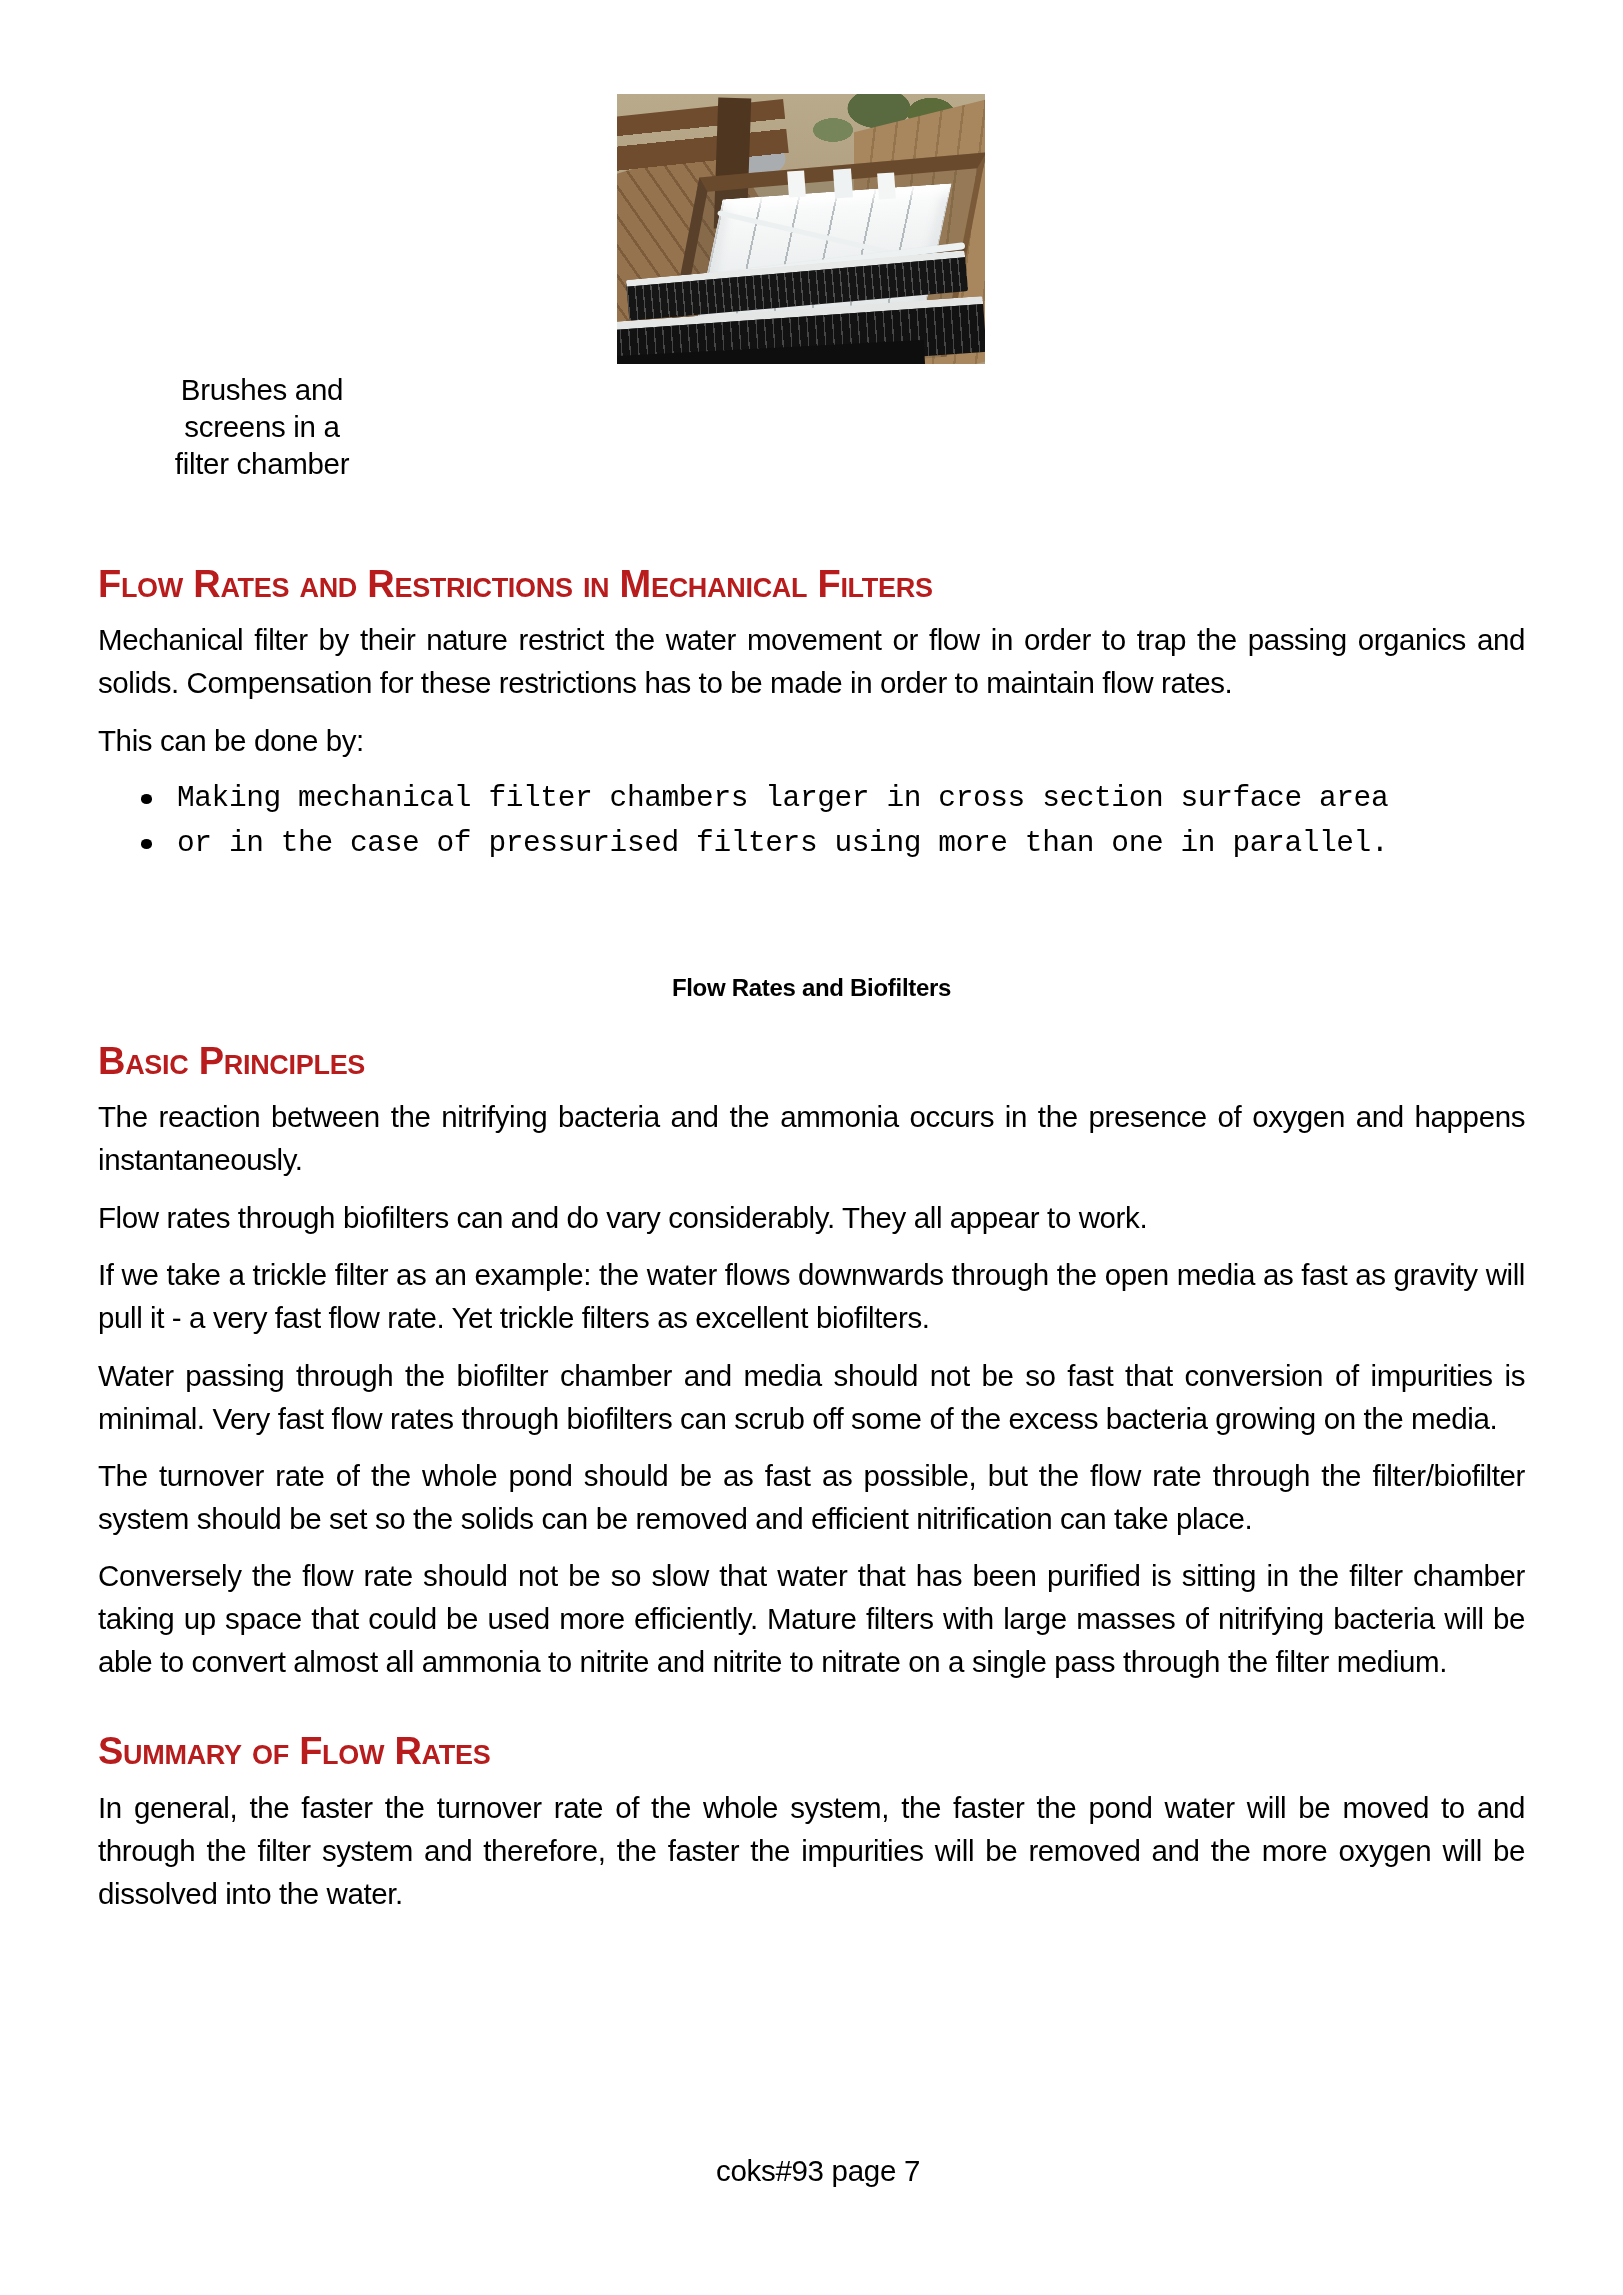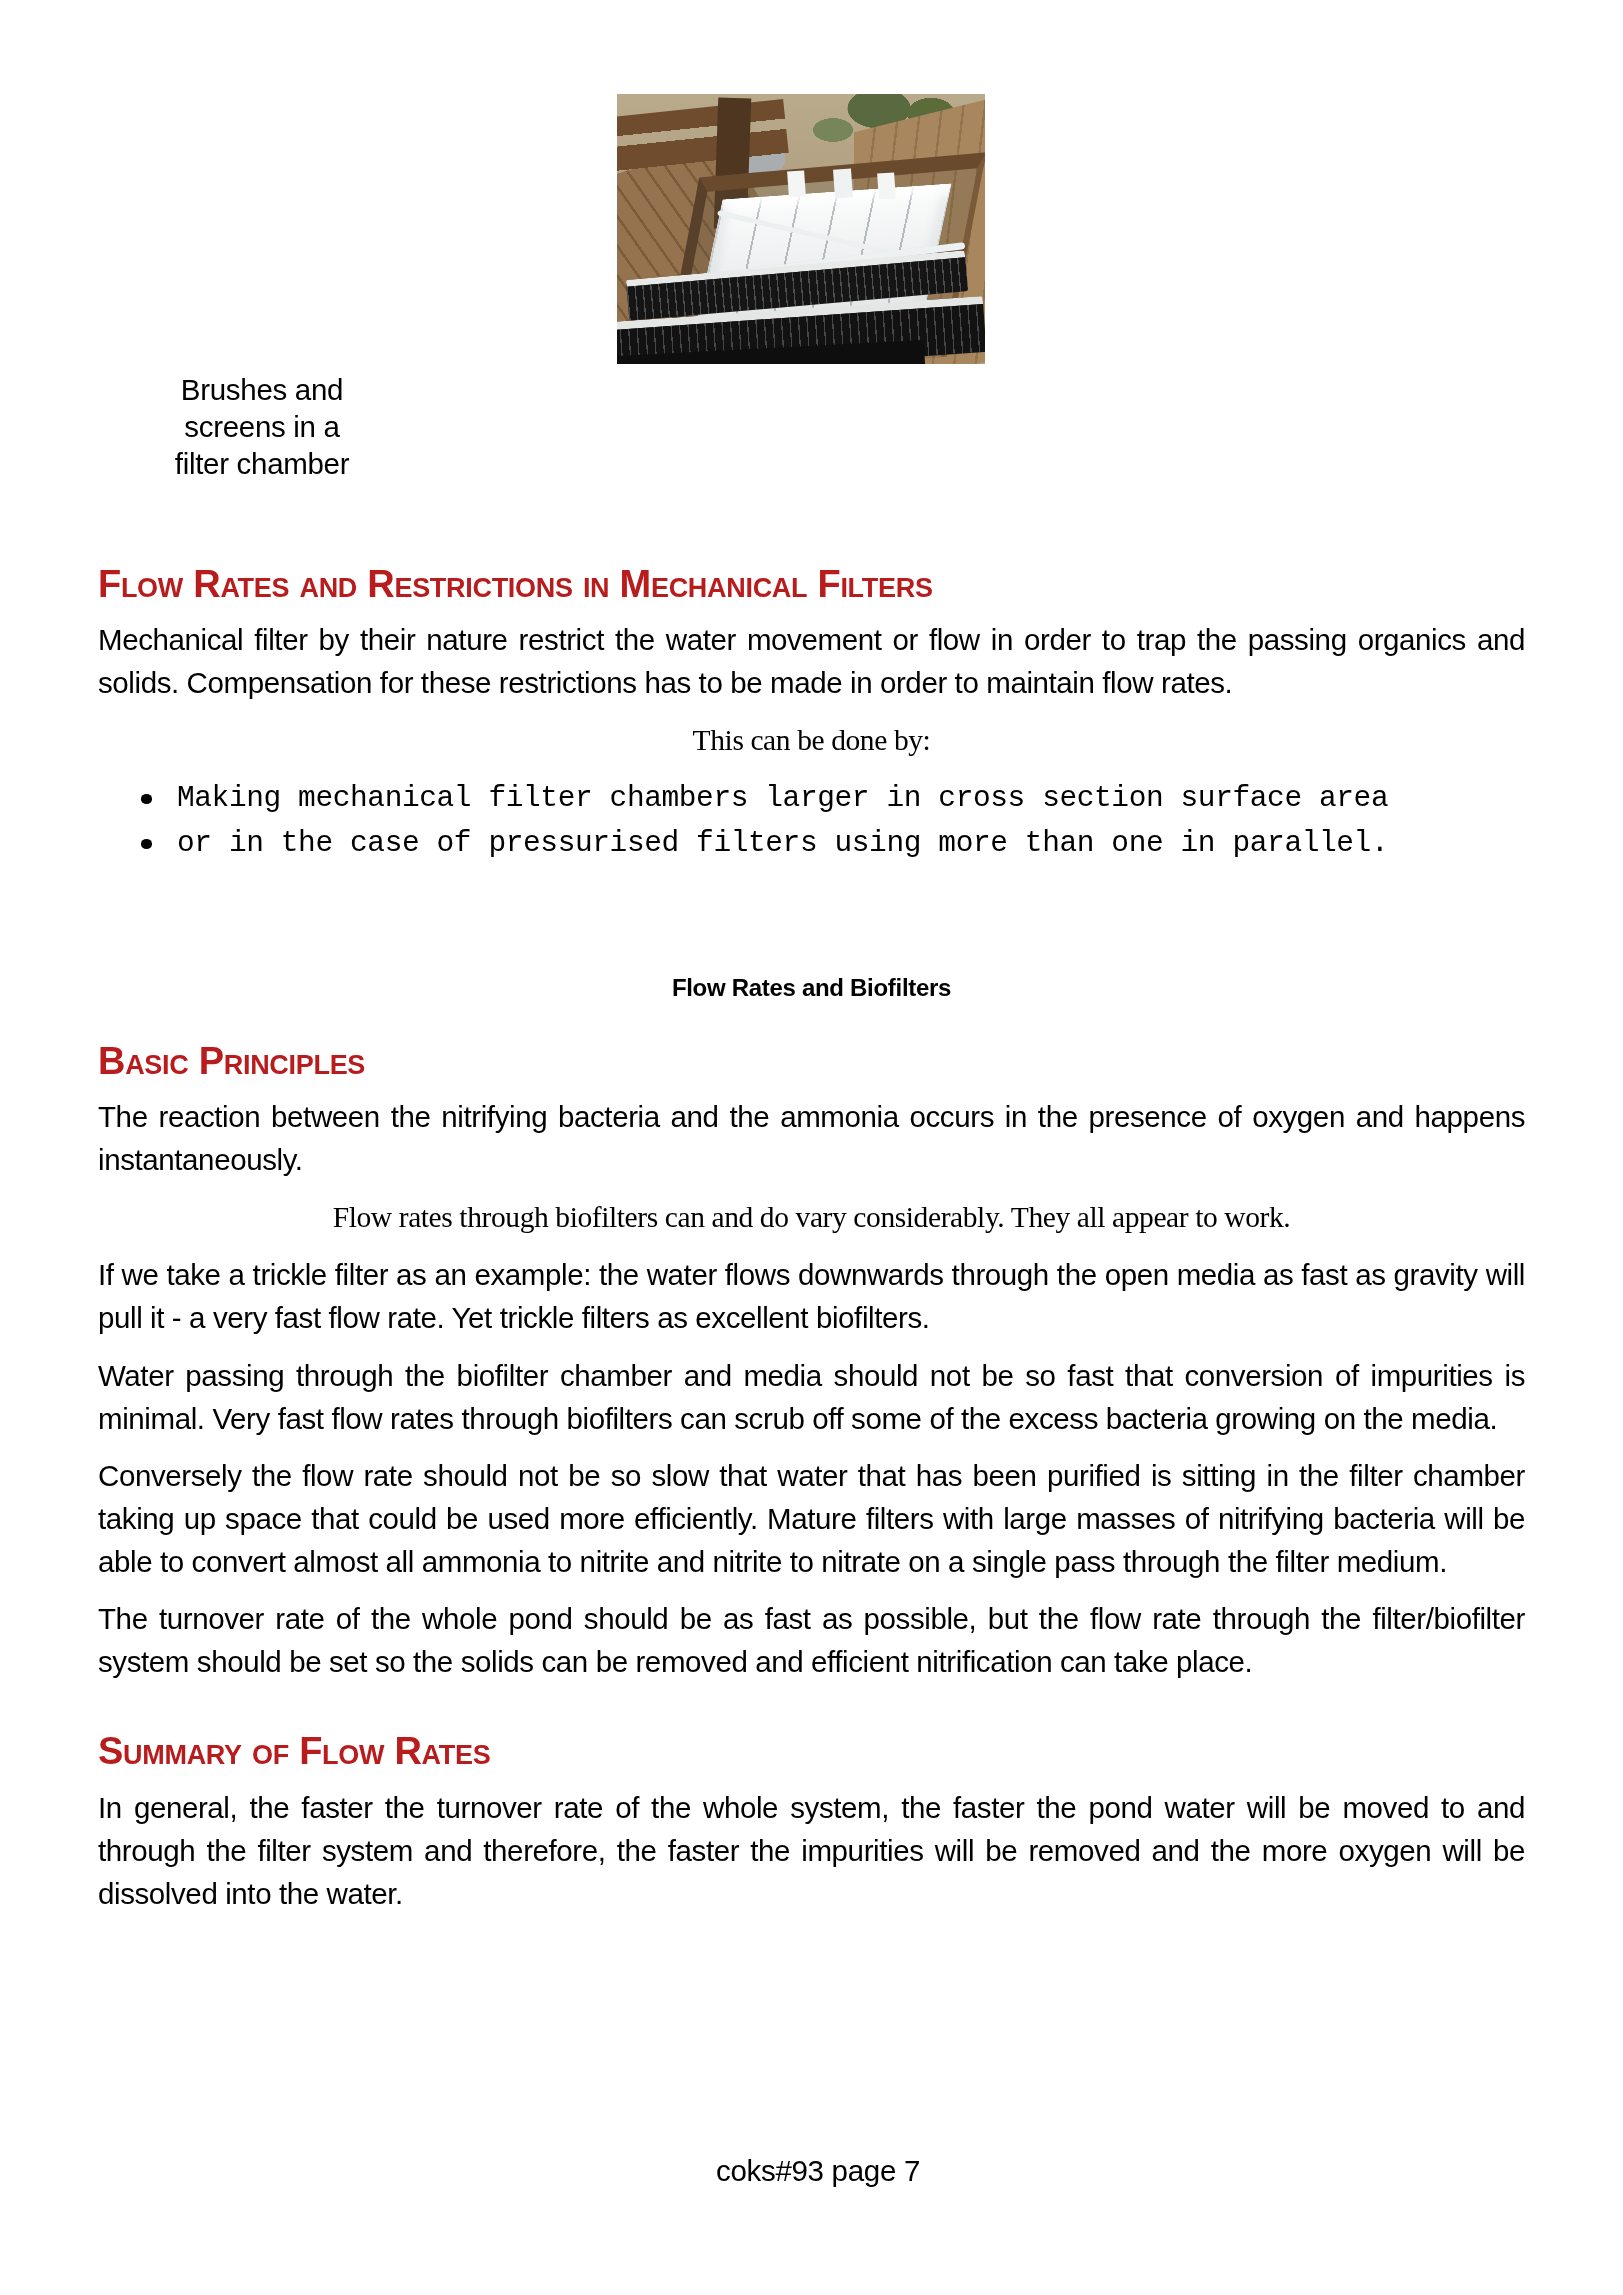--- a/index.html
+++ b/index.html
@@ -67,21 +67,21 @@
   .blue-heading{
     font-variant:small-caps;font-weight:bold;color:#b91c1c;
     font-size:38px;line-height:45px;margin:0 0 11.8px 0;letter-spacing:-0.3px;
   }
   .h-mech{margin-top:80px;}
   .h-summary{margin-top:46px;}
   p.body{
     font-size:29.5px;line-height:43px;margin:0 0 14.4px 0;
     text-align:justify;letter-spacing:-0.4px;
   }
-  p.noj{text-align:center;font-family:Liberation Serif, serif;}
+  p.noj{text-align:left;}
   ul.bullets{list-style:none;margin:2.6px 0 0 0;padding:0 0 0 43px;font-family:Liberation Mono, monospace;}
   ul.bullets li{
     display:flex;align-items:flex-start;
     font-size:29.5px;line-height:45px;letter-spacing:-0.4px;margin:0;
   }
   .bullet-dot{flex:0 0 auto;width:11px;height:9.2px;border-radius:50%;background:#000;margin:18.3px 25px 0 0;}
   .center-title{
     text-align:center;font-weight:bold;font-size:24px;line-height:47px;
     margin:98px 0 27.5px 0;color:#000;letter-spacing:-0.3px;
   }
@@ -150,23 +150,23 @@
 
   <p class="body">The reaction between the nitrifying bacteria and the ammonia occurs in the presence of oxygen and happens instantaneously.</p>
 
   <p class="body noj">Flow rates through biofilters can and do vary considerably. They all appear to work.</p>
 
 
   <p class="body">If we take a trickle filter as an example: the water flows downwards through the open media as fast as gravity will pull it - a very fast flow rate. Yet trickle filters as excellent biofilters.</p>
 
   <p class="body">Water passing through the biofilter chamber and media should not be so fast that conversion of impurities is minimal. Very fast flow rates through biofilters can scrub off some of the excess bacteria growing on the media.</p>
 
+  <p class="body gap-lg">The turnover rate of the whole pond should be as fast as possible, but the flow rate through the filter/biofilter system should be set so the solids can be removed and efficient nitrification can take place.</p>
+
   <p class="body">Conversely the flow rate should not be so slow that water that has been purified is sitting in the filter chamber taking up space that could be used more efficiently. Mature filters with large masses of nitrifying bacteria will be able to convert almost all ammonia to nitrite and nitrite to nitrate on a single pass through the filter medium.</p>
-
-  <p class="body gap-lg">The turnover rate of the whole pond should be as fast as possible, but the flow rate through the filter/biofilter system should be set so the solids can be removed and efficient nitrification can take place.</p>
 
   <h2 class="blue-heading h-summary">Summary of Flow Rates</h2>
 
   <p class="body">In general, the faster the turnover rate of the whole system, the faster the pond water will be moved to and through the filter system and therefore, the faster the impurities will be removed and the more oxygen will be dissolved into the water.</p>
 
 
   <div class="footer">coks#93 page 7</div>
 
 </div>
 

